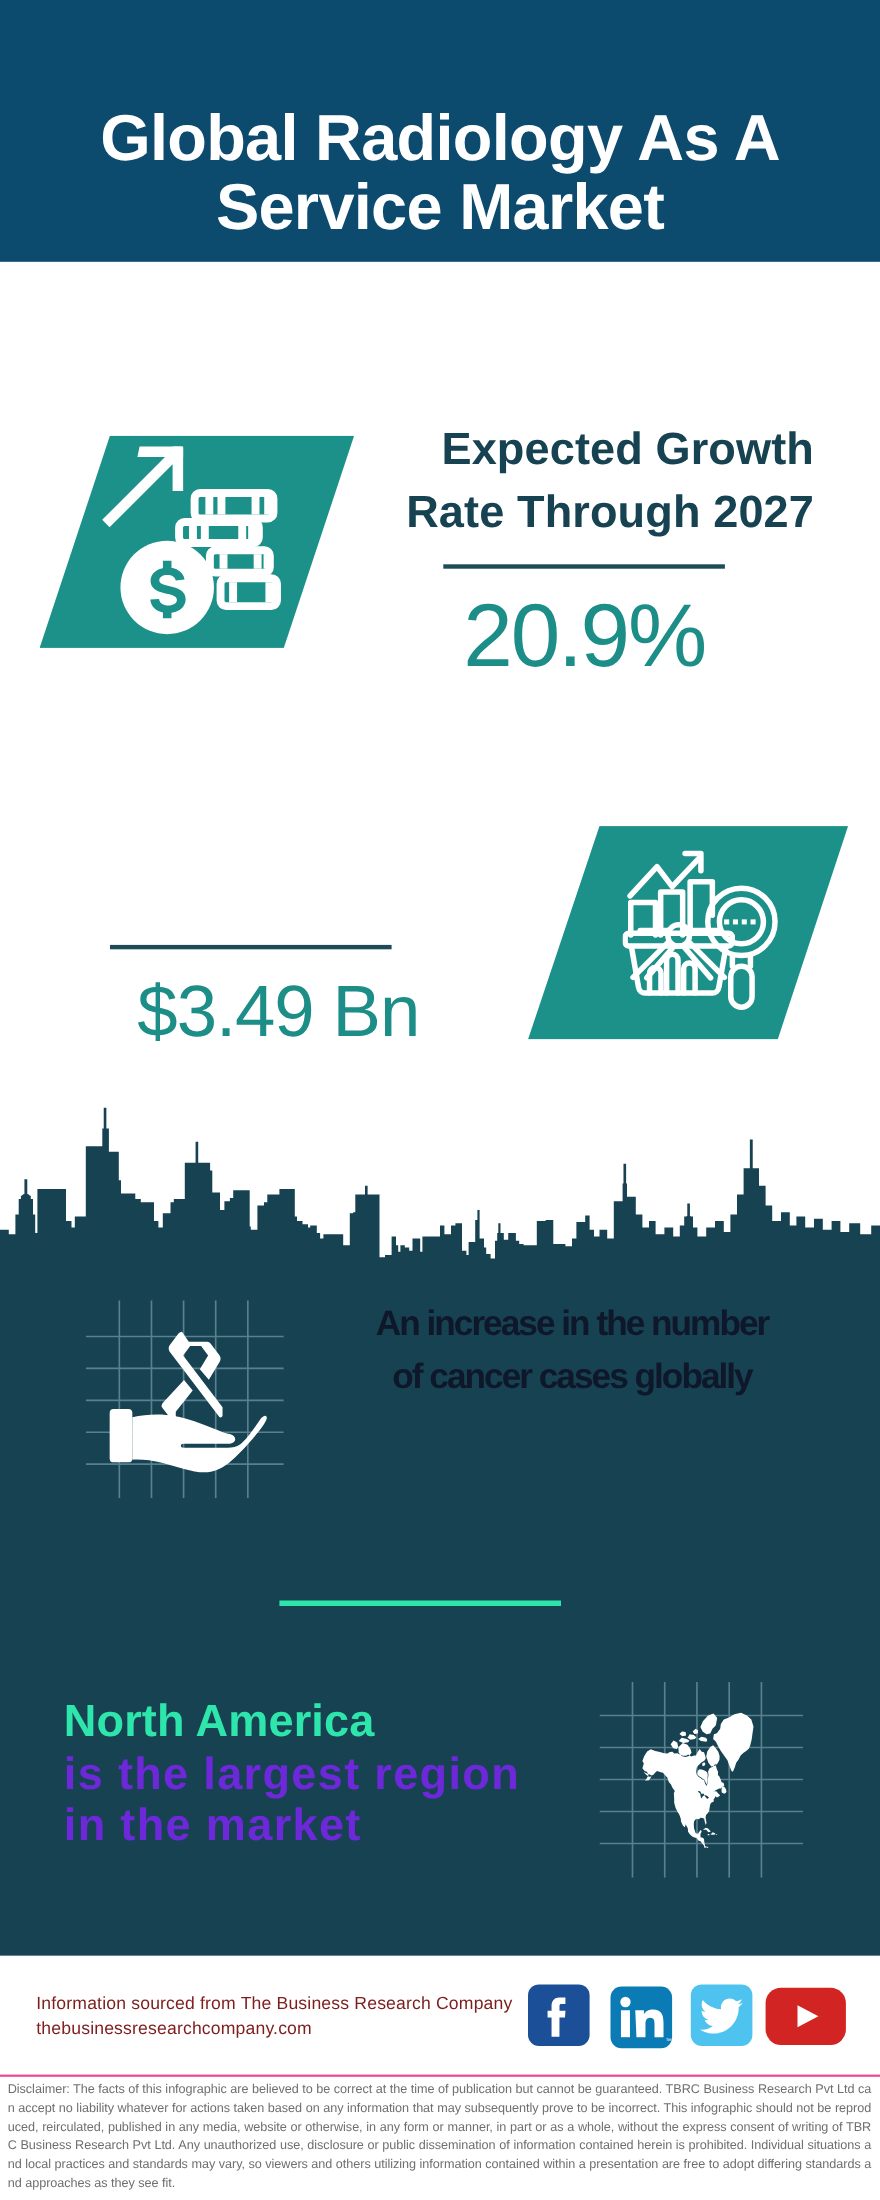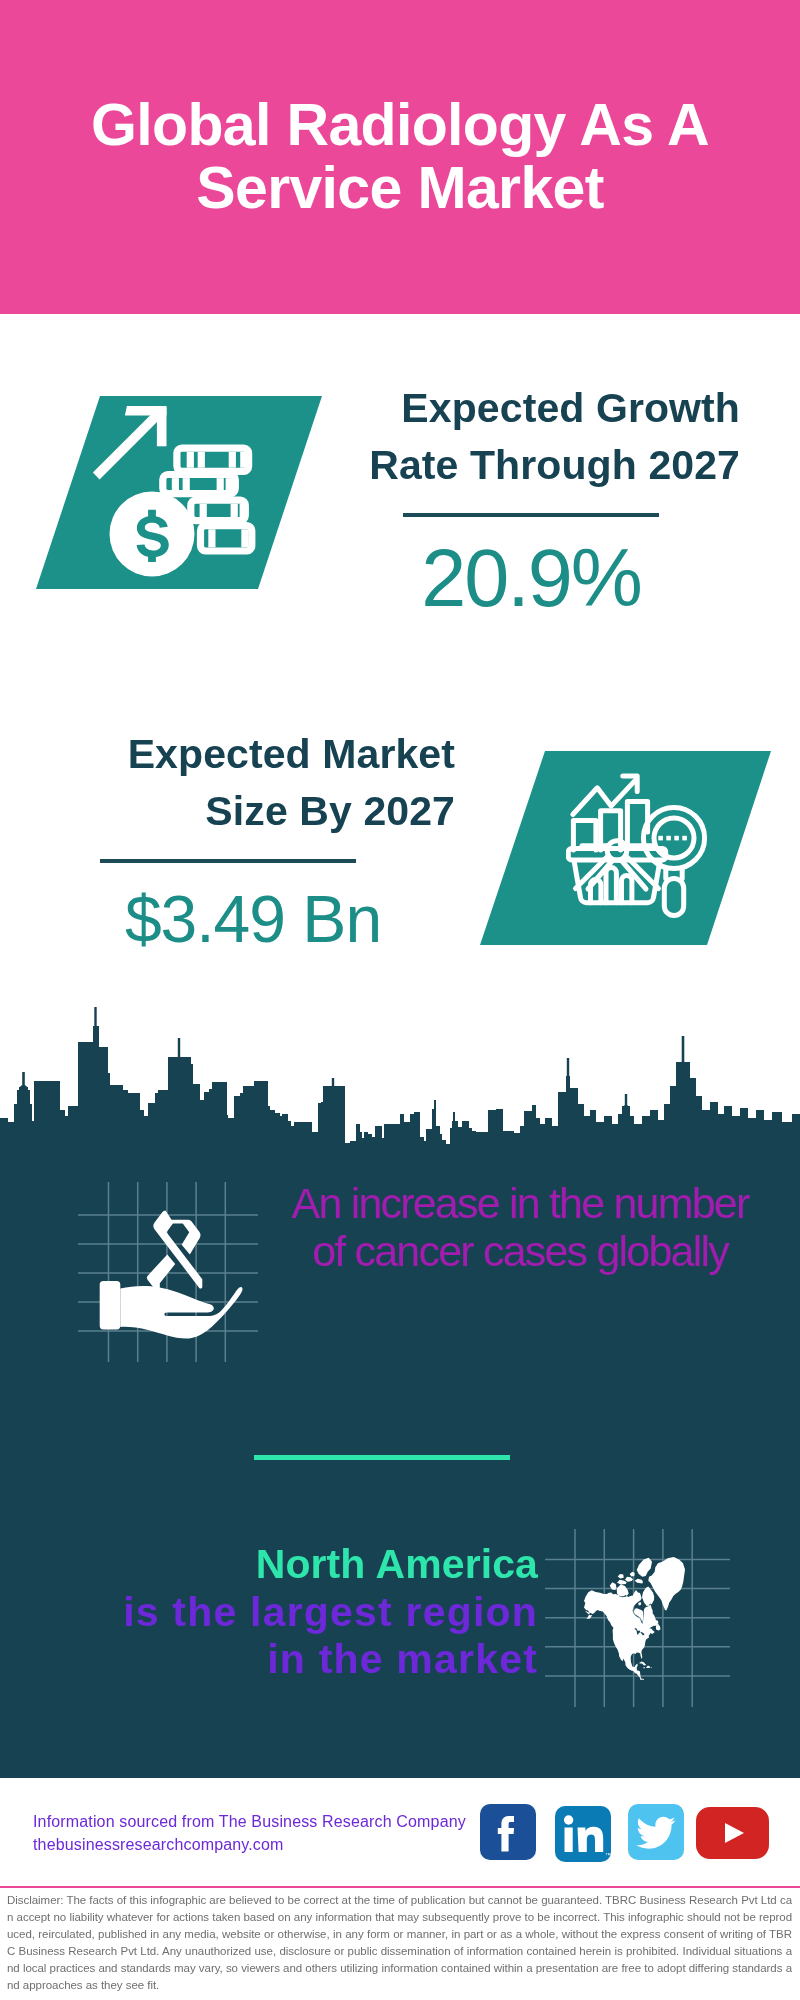--- a/index.html
+++ b/index.html
@@ -1,21 +1,21 @@
 <!DOCTYPE html>
 <html><head>
 <meta charset="utf-8">
 <style>
   *{margin:0;padding:0;box-sizing:border-box}
   html,body{width:800px;height:2000px;}
   body{font-family:"Liberation Sans",sans-serif;background:#fff;overflow:hidden;position:relative}
   .page{position:relative;width:800px;height:2000px;background:#fff;overflow:hidden}
 
   
-  .header{position:absolute;left:0;top:0;width:800px;height:314px;background:#ec4899}
+  .header{position:absolute;left:0;top:0;width:800px;height:238px;background:#0c4a6e}
   .header .ttl{position:absolute;left:0;top:94px;width:800px;text-align:center;color:#fff;
     font-size:59px;font-weight:bold;line-height:63px;letter-spacing:-0.65px;white-space:pre-line}
 
   
   .para{position:absolute;background:#1c9189}
   #para1{left:36px;top:396px;width:286px;height:193px;
     clip-path:polygon(64px 0, 286px 0, 222px 193px, 0 193px)}
   #para2{left:480px;top:751px;width:291px;height:194px;
     clip-path:polygon(65px 0, 291px 0, 227px 194px, 0 194px)}
 
@@ -35,33 +35,33 @@
 
   #ic-money{position:absolute;left:88px;top:398px}
   #ic-market{position:absolute;left:566px;top:772px}
   #ic-hand{position:absolute;left:78px;top:1182px}
   #ic-map{position:absolute;left:545px;top:1529px}
 
   
   .body-dark{position:absolute;left:0;top:1160px;width:800px;height:618px;background:#174252}
   .skyline{position:absolute;left:0;top:1000px;width:800px;height:165px;display:block}
   #drv-txt{position:absolute;left:270px;top:1180px;width:500px;text-align:center;line-height:47.5px}
-  #drv-txt .hi{display:block;white-space:pre-line;color:#a21caf;font-weight:normal;font-size:43px;letter-spacing:-1.8px}
+  #drv-txt .hi{display:block;white-space:pre-line;color:#0f172a;font-weight:bold;font-size:32px;letter-spacing:-1.8px}
   #drv-txt .lo{display:block;white-space:pre-line;color:#fff;font-weight:normal;font-size:41px;letter-spacing:-0.8px}
 
   #mid-rule{position:absolute;left:254px;top:1455px;width:256px;height:5px;background:#2ee6ac}
 
   
-  #reg-txt{position:absolute;left:58px;top:1541px;width:480px;text-align:right;line-height:47.5px}
+  #reg-txt{position:absolute;left:58px;top:1541px;width:480px;text-align:left;line-height:47.5px}
   #reg-txt .hi{display:block;white-space:pre-line;color:#2ee6ac;font-weight:bold;font-size:41px;letter-spacing:0.1px}
   #reg-txt .lo{display:block;white-space:pre-line;color:#6d28d9;font-weight:bold;font-size:41px;letter-spacing:1.2px}
 
   
   .foot{position:absolute;left:0;top:1778px;width:800px;height:108px;background:#fff}
-  .foot .src{position:absolute;left:33px;top:32px;color:#6d28d9;font-size:16px;line-height:23px;letter-spacing:0.15px}
+  .foot .src{position:absolute;left:33px;top:32px;color:#7f1d1d;font-size:16px;line-height:23px;letter-spacing:0.15px}
   .social{position:absolute;width:56px;height:56px;border-radius:10px;overflow:hidden;line-height:0}
   #sc-fb{left:480px;top:26px;background:#1b4f97}
   #sc-li{left:555px;top:28px;background:#0a7bb5}
   #sc-tw{left:628px;top:26px;background:#4ec3f0}
   #sc-yt{left:696px;top:29px;width:73px;height:52px;border-radius:14px;background:#d32424}
 
   .disc{position:absolute;left:0;top:1886px;width:800px;height:114px;background:#fff;
     border-top:2px solid #ec4899;padding:3.5px 8px 0 7px;color:#6f6f6f;font-size:11.5px;
     line-height:17.0px;text-align:justify;word-break:break-all;letter-spacing:-0.04px}
 </style>
@@ -115,22 +115,20 @@
           <path d="M147.0 503.0h10.0v10.5h-10.0z M147.0 559.5h10.0v10.5h-10.0z"></path>
           <path d="M152 511.0c-10.9 0-19.4 6.2-19.4 15.3 0 8.5 6.5 12.2 16.0 14.4l5.8 1.4c6.0 1.5 8.9 3.4 8.9 6.5 0 3.8-4.1 6.4-10.0 6.4-6.1 0-10.2-2.8-10.8-7.6l-10.2 0.6c0.7 9.7 9.3 15.8 20.8 15.8 11.8 0 20.4-6.3 20.4-15.9 0-8.7-6.4-12.6-16.2-14.8l-5.7-1.3c-5.9-1.4-8.8-3.0-8.8-6.2 0-3.7 3.9-6.1 9.3-6.1 5.5 0 9.1 2.3 9.9 6.4l10.2-1.2c-1.3-8.6-9.3-13.9-20.2-13.9z"></path>
         </g>
       </g>
     </svg>
   <div class="stat-txt" id="s1-txt">Expected Growth
 Rate Through 2027</div>
   <div class="rule" id="s1-rule"></div>
   <div class="bignum" id="s1-num">20.9%</div>
 
-  <div class="stat-txt" id="s2-txt">Expected Market
-Size By 2027</div>
   <div class="rule" id="s2-rule"></div>
   <div class="bignum" id="s2-num">$3.49 Bn</div>
   <div class="para" id="para2"></div>
   <svg id="ic-market" viewBox="562 772 145 150" width="145" height="150">
       <g fill="none" stroke="#ffffff" stroke-width="5.0" stroke-linecap="round" stroke-linejoin="round">
         <g>
           <path d="M568.8 814.5 L593.3 787.8 L607.1 806.1 L632.4 779.1"></path>
           <path d="M618.8 776.0 h14.4 v15.6"></path>
         </g>
         <g>

